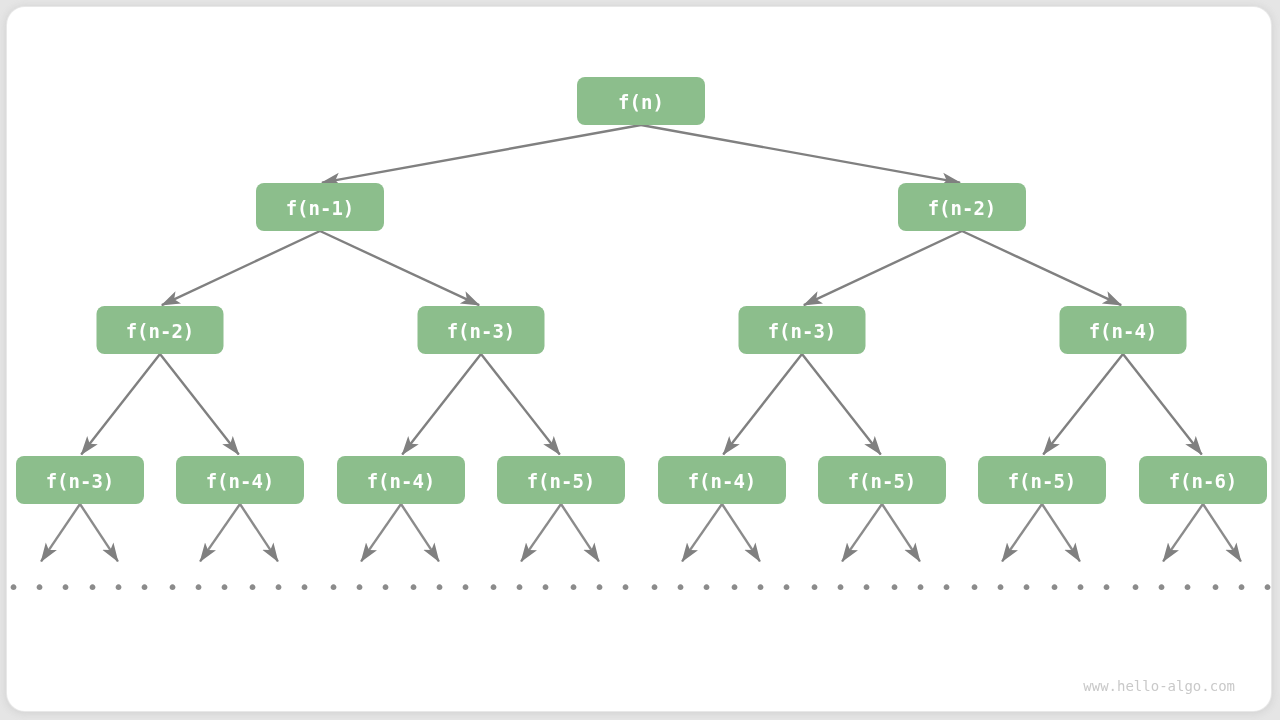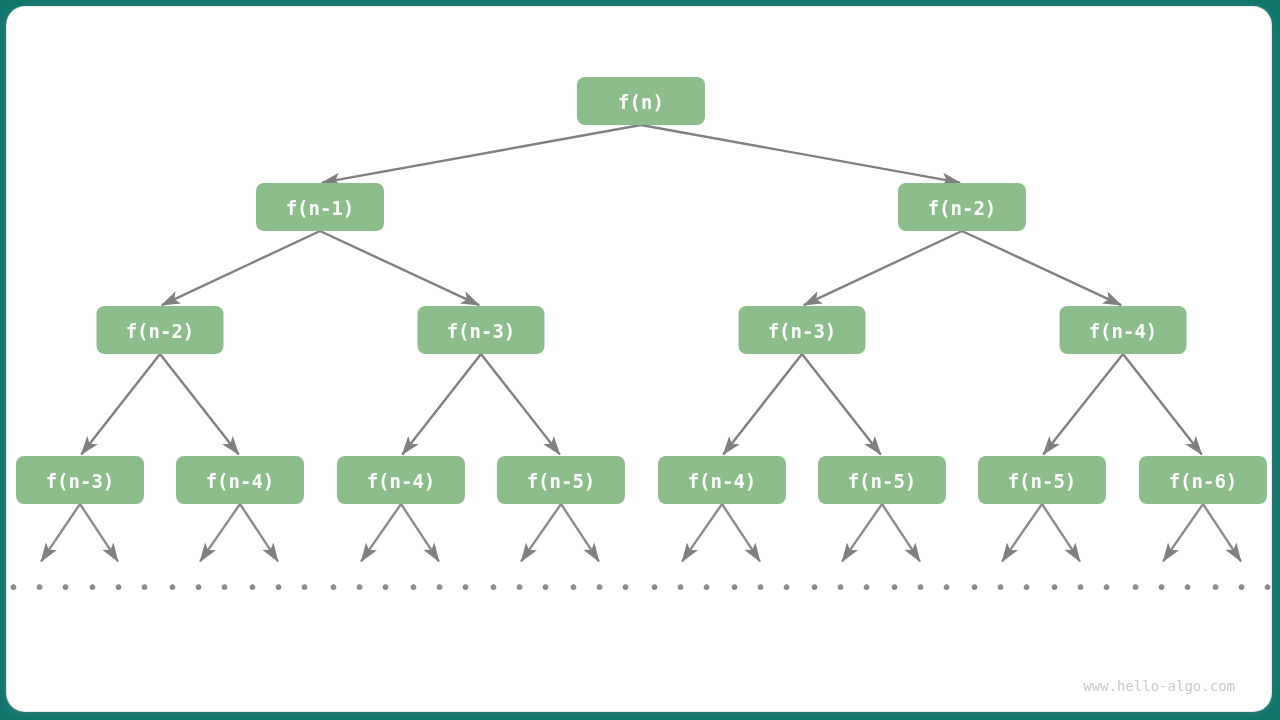--- a/index.html
+++ b/index.html
@@ -6,21 +6,21 @@
   html, body {
     margin: 0;
     padding: 0;
     background: #ffffff;
     font-family: "DejaVu Sans Mono", monospace;
   }
   #canvas {
     position: relative;
     width: 1280px;
     height: 720px;
-    background: #0f766e;
+    background: #e5e5e5;
     overflow: hidden;
   }
   #frame {
     position: absolute;
     left: 7px;
     top: 7px;
     width: 1264px;
     height: 704px;
     background: #ffffff;
     border-radius: 18px;

